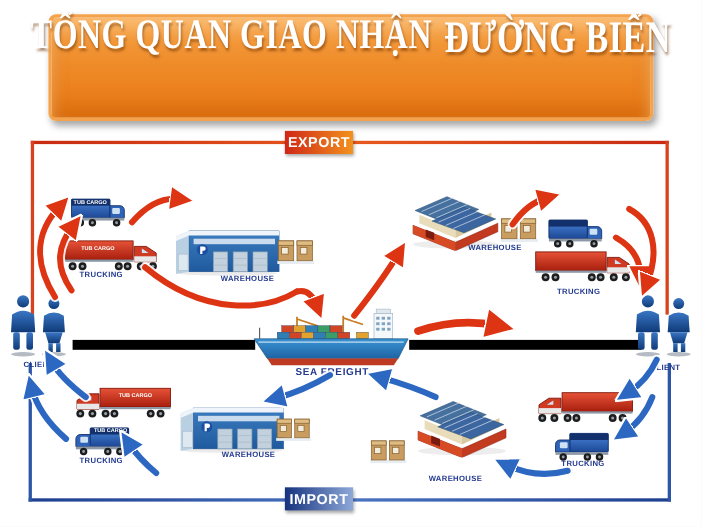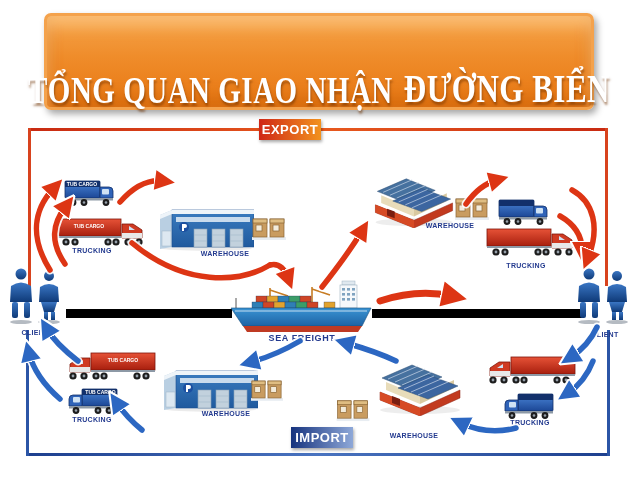--- a/index.html
+++ b/index.html
@@ -8,37 +8,37 @@
   }
   html,body{margin:0;padding:0;background:#fff;}
   .canvas{position:relative;width:638px;height:479px;background:#ffffff;overflow:hidden;
           outline:1px solid #e2e2e2;font-family:"Liberation Sans",sans-serif;}
   .abs{position:absolute;}
   
   .banner{left:44px;top:13px;width:550px;height:97px;border-radius:7px;
     background:linear-gradient(180deg,#f6a54b 0%,#ef8c2a 45%,#e87712 100%);
     border:3px solid #f4a24c;box-sizing:border-box;
     box-shadow:3px 4px 7px rgba(0,0,0,.35), inset 0 10px 14px rgba(255,210,150,.55), inset 0 -10px 16px rgba(175,80,0,.30);
-    display:flex;align-items:flex-end;justify-content:center;gap:11px;white-space:nowrap;}
+    display:flex;align-items:flex-start;justify-content:center;gap:11px;white-space:nowrap;}
   .title-main,.title-emph{display:inline-block;transform:scaleY(1.32);color:#fff;
     font-family:"Liberation Serif","DejaVu Serif",serif;font-weight:bold;
     text-shadow:1px 2px 2px rgba(110,50,0,.55);}
   .title-main{font-size:29px;letter-spacing:.5px;}
   .title-emph{font-size:31px;letter-spacing:.5px;}
   
   .hline-red{left:28px;top:128px;width:580px;height:3px;background:linear-gradient(90deg,#c82a12,#e85a1e,#c82a12);}
   .vline-red-l{left:28px;top:128px;width:3px;height:158px;background:#d8431e;}
   .vline-red-r{left:605px;top:128px;width:3px;height:158px;background:#d8431e;}
   .hline-blue{left:26px;top:453px;width:584px;height:3px;background:linear-gradient(90deg,#1d3f8e,#4a74c0,#1d3f8e);}
   .vline-blue-l{left:26px;top:330px;width:3px;height:126px;background:#2b55a6;}
   .vline-blue-r{left:607px;top:330px;width:3px;height:126px;background:#2b55a6;}
   .badge{width:62px;height:21px;display:flex;align-items:center;justify-content:center;
     color:#fff;font-weight:bold;font-size:13px;letter-spacing:.5px;box-shadow:1px 2px 3px rgba(0,0,0,.35);}
   .badge-export{left:259px;top:119px;background:linear-gradient(90deg,#cf2717,#f2921e);}
-  .badge-import{left:259px;top:427px;background:linear-gradient(90deg,#16337e,#8ea8d8);margin-left:32px;}
+  .badge-import{left:259px;top:443px;background:linear-gradient(90deg,#16337e,#8ea8d8);}
   
   .sea-l{left:66px;top:309px;width:166px;height:9px;background:var(--sea-line);}
   .sea-r{left:372px;top:309px;width:211px;height:9px;background:var(--sea-line);}
   
   .lbl{font-weight:bold;font-size:7px;letter-spacing:.3px;color:var(--label-navy);text-align:center;}
   .lbl-ship{font-size:9px;letter-spacing:.6px;}
   .band{font-weight:bold;font-size:5px;line-height:6px;color:#fff;text-align:center;
         white-space:nowrap;overflow:hidden;}
   svg{display:block;}
   .arrows{left:0;top:0;pointer-events:none;}

